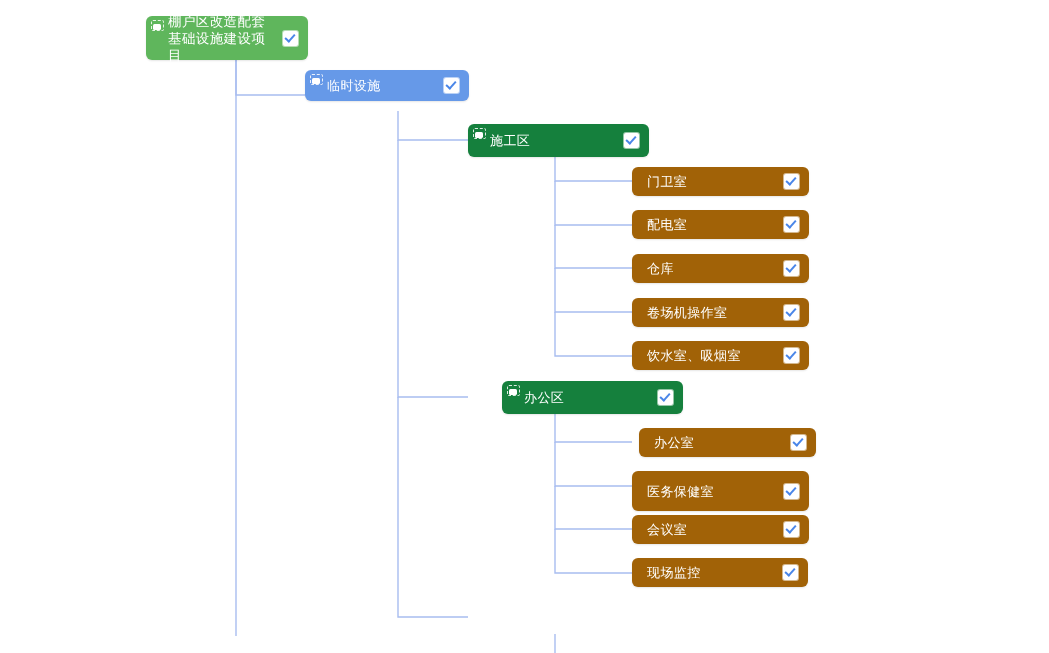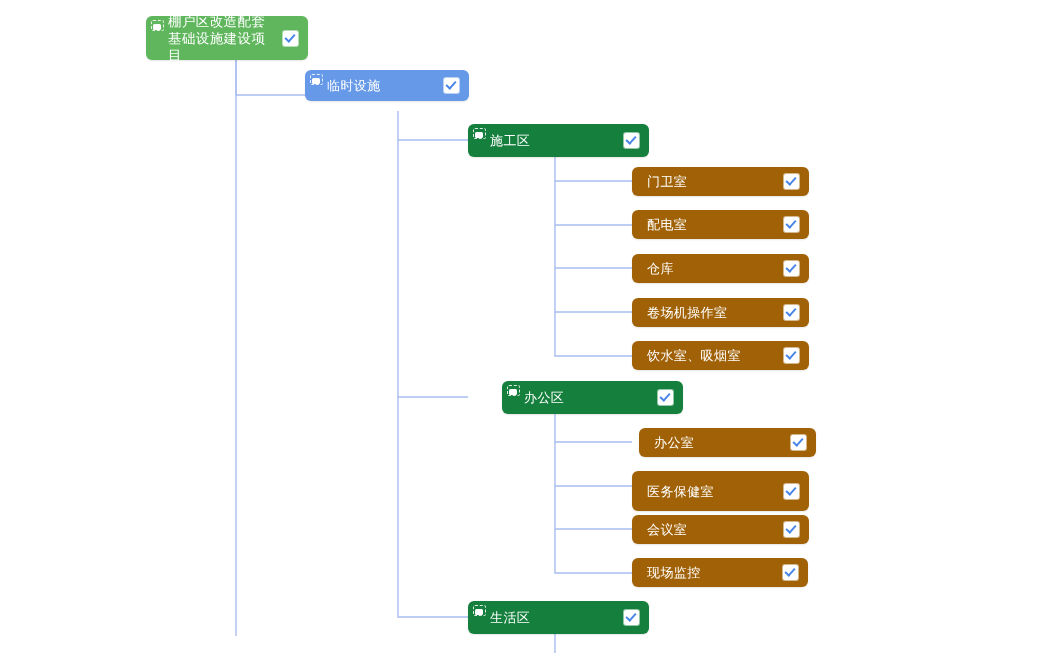--- a/index.html
+++ b/index.html
@@ -153,20 +153,13 @@
       <span class="cbx"></span>
     </div>
     <div class="node purple" style="left: 632px; top: 515px; width: 177px; height: 29px;">
       <span class="label">会议室</span>
       <span class="cbx"></span>
     </div>
     <div class="node purple" style="left: 632px; top: 558px; width: 176px; height: 29px;">
       <span class="label">现场监控</span>
       <span class="cbx"></span>
     </div>
-    <div class="node orange" style="left: 468px; top: 601px; width: 181px; height: 33px;">
-      <span class="corner">
-        <span class="chip"></span>
-      </span>
-      <span class="label">生活区</span>
-      <span class="cbx"></span>
-    </div>
   </div>
 
 </body></html>

